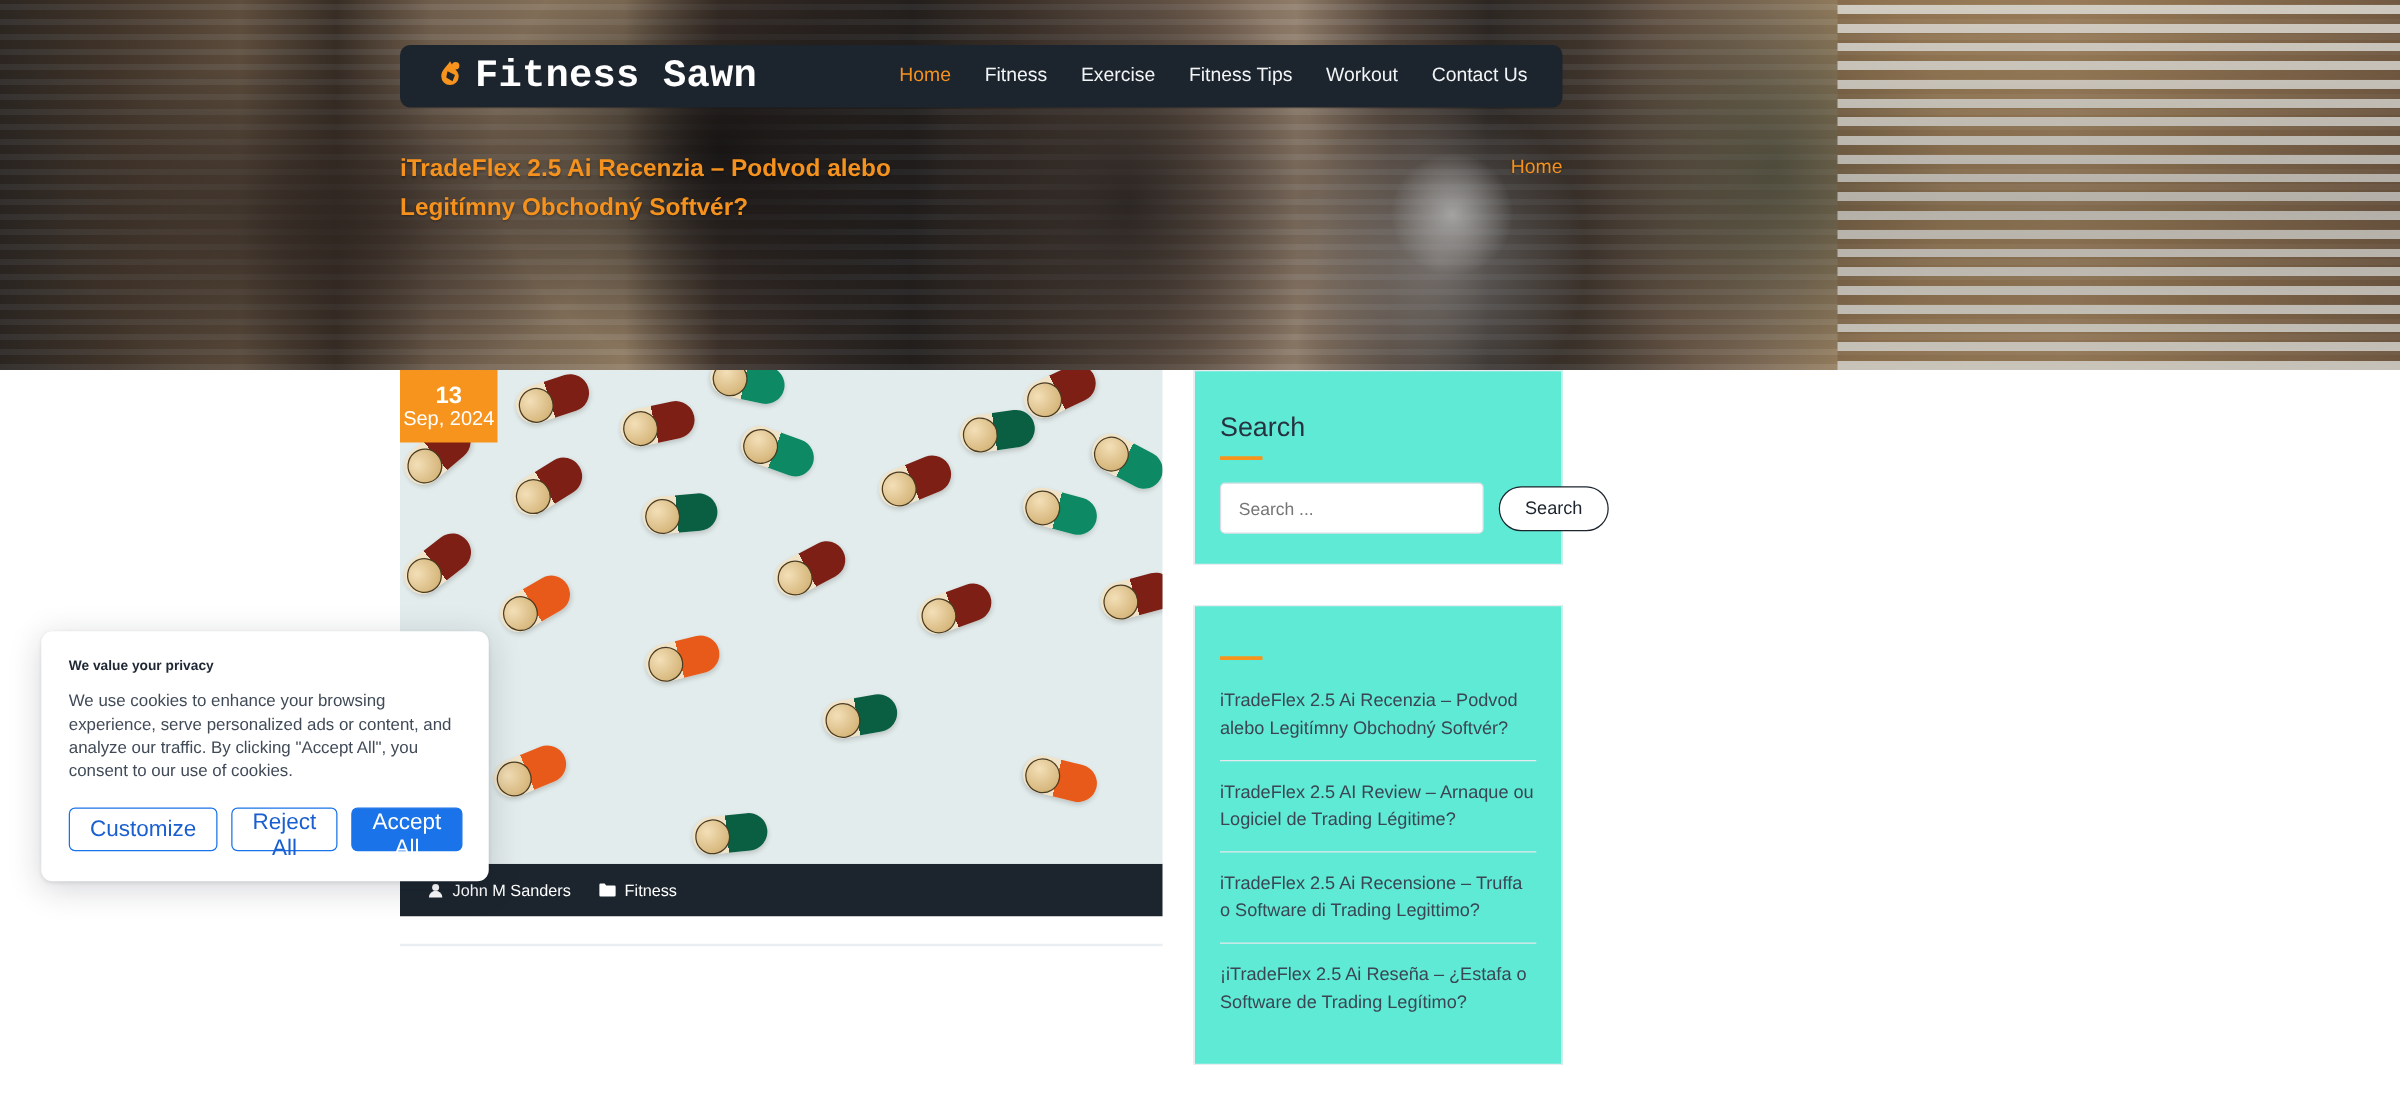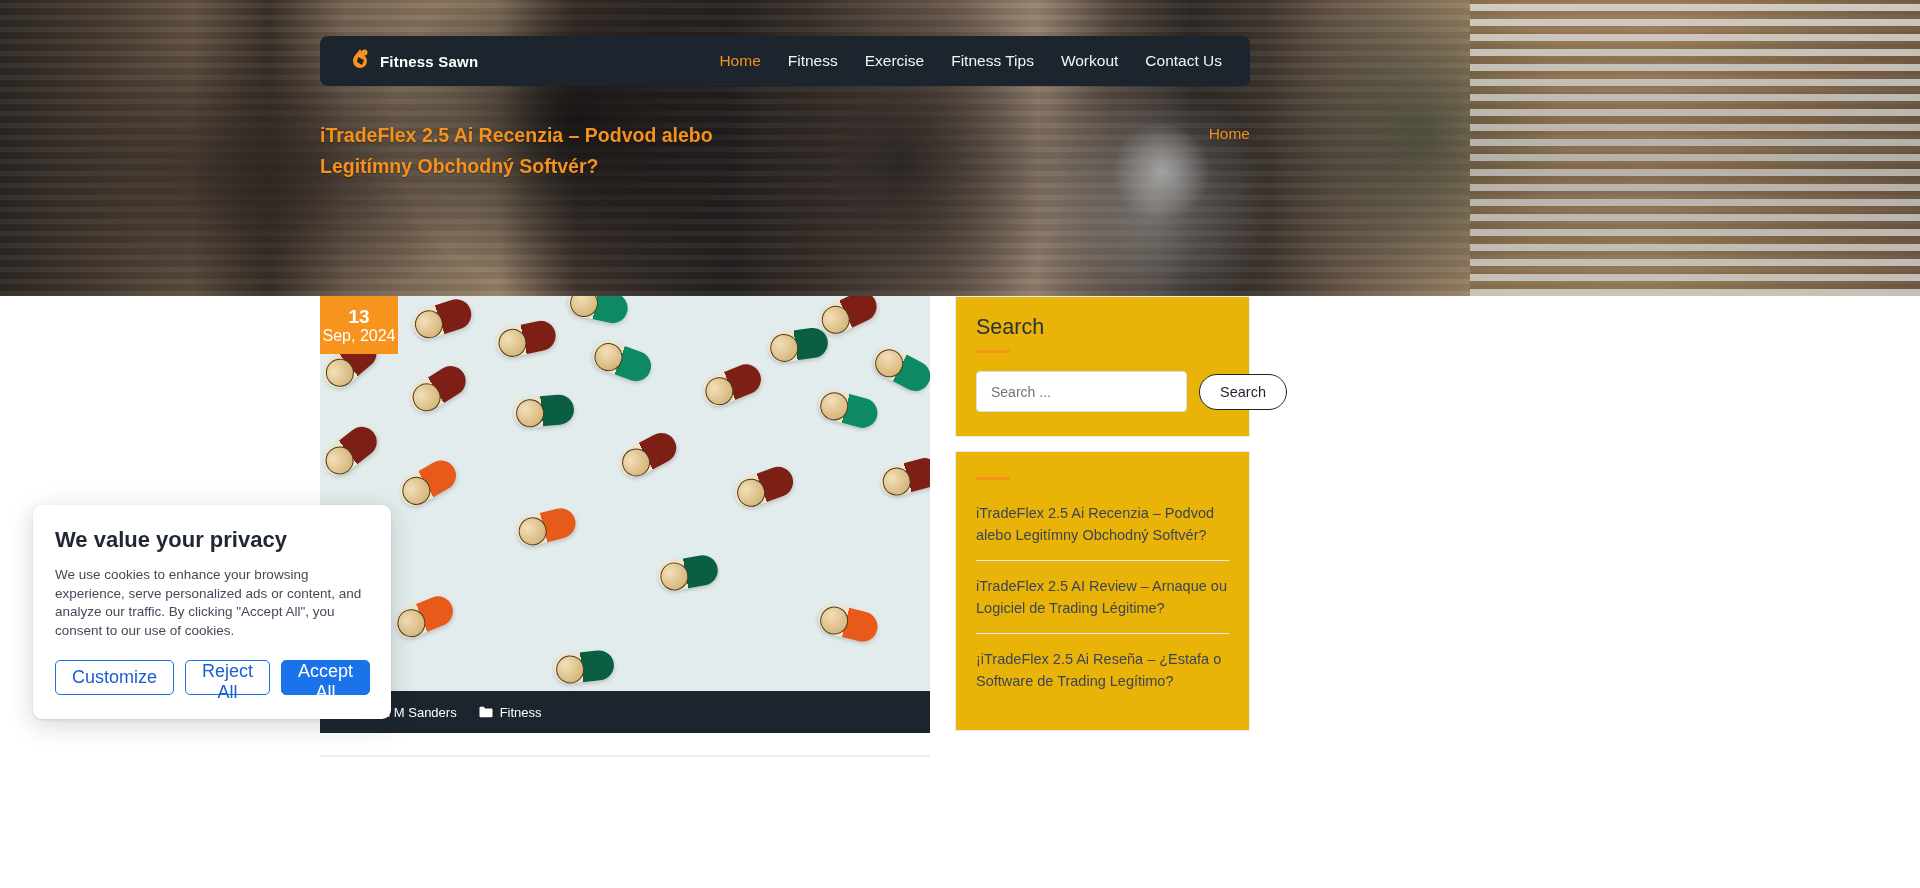--- a/index.html
+++ b/index.html
@@ -55,21 +55,21 @@
     position: absolute; left: 320px; top: 36px; width: 930px; height: 50px;
     background: #1c252e;
     border-radius: 8px;
     display: flex; align-items: center; justify-content: space-between;
     padding: 0 28px;
     z-index: 6;
   }
   .brand { display: flex; align-items: center; gap: 8px; }
   .brand-icon { width: 24px; height: 26px; position: relative; display: block; }
   .brand-text {
-    font-size: 15px; font-weight: bold; color: #ffffff; letter-spacing: .2px;
+    font-size: 31px; font-weight: bold; color: #ffffff; letter-spacing: .2px; font-family: Liberation Mono, monospace;
   }
   .nav-links { display: flex; align-items: center; gap: 27px; }
   .nav-link {
     font-size: 15.5px; color: #f2f4f6; text-decoration: none; white-space: nowrap;
   }
   .nav-link.active { color: #f5921e; }
 
   
   .hero-inner {
     position: absolute; left: 320px; top: 120px; width: 930px; z-index: 5;
@@ -130,22 +130,22 @@
     display: flex; align-items: center; gap: 22px; padding: 0 22px;
     font-size: 13px;
   }
   .meta-item { display: flex; align-items: center; gap: 7px; }
   .meta-item svg { display: block; }
   .below-bar { width: 610px; height: 40px; background: #ffffff; }
   .below-line { width: 610px; height: 2px; background: #e9eef2; margin-top: 22px; }
 
   
   .widget {
-    background: #eab308; border: 1px solid #e9edf1; padding: 16px 20px 24px;
-    margin-bottom: 14px;
+    background: #5eead4; border: 1px solid #e9edf1; padding: 31px 20px 24px;
+    margin-bottom: 32px;
   }
   .widget-title {
     font-size: 21.5px; color: #273240; font-weight: normal; line-height: 28px;
   }
   .title-rule { width: 34px; height: 3px; background: #f7941d; margin: 9px 0 18px; }
   .search-row { display: flex; align-items: center; gap: 12px; }
   .search-input {
     flex: 1; height: 41px; border: 1px solid #d8dee5; background: #ffffff;
     border-radius: 4px; padding: 0 14px; font-size: 14px; color: #6d7884;
     font-family: "Liberation Sans", sans-serif; outline: none;
@@ -165,21 +165,21 @@
   }
 
   
   .cookie {
     position: absolute; left: 33px; top: 505px; width: 358px;
     background: #ffffff; border-radius: 9px;
     box-shadow: 0 6px 26px rgba(20,30,45,.18), 0 1px 3px rgba(20,30,45,.10);
     padding: 22px 22px 24px; z-index: 20;
   }
   .cookie-title {
-    font-size: 22px; font-weight: bold; color: #1f2733; margin-bottom: 13px;
+    font-size: 11px; font-weight: bold; color: #1f2733; margin-bottom: 13px;
   }
   .cookie-text {
     font-size: 13.5px; color: #414b58; line-height: 18.5px; margin-bottom: 20px;
   }
   .cookie-actions { display: flex; gap: 11px; }
   .ck-btn {
     height: 35px; border-radius: 5px; font-size: 18px; cursor: pointer;
     font-family: "Liberation Sans", sans-serif; padding: 0 16px;
   }
   .ck-customize { background: #ffffff; border: 1.5px solid #1a73e8; color: #1a5fd0; }
@@ -296,20 +296,23 @@
       <div class="widget">
         <div class="title-rule"></div>
         <ul class="post-list">
           <li class="post-item">
             <a class="post-link" href="#">iTradeFlex 2.5 Ai Recenzia – Podvod alebo Legitímny Obchodný Softvér?</a>
           </li>
           <li class="post-item">
             <a class="post-link" href="#">iTradeFlex 2.5 AI Review – Arnaque ou Logiciel de Trading Légitime?</a>
           </li>
           <li class="post-item">
+            <a class="post-link" href="#">iTradeFlex 2.5 Ai Recensione – Truffa o Software di Trading Legittimo?</a>
+          </li>
+          <li class="post-item">
             <a class="post-link" href="#">¡iTradeFlex 2.5 Ai Reseña – ¿Estafa o Software de Trading Legítimo?</a>
           </li>
         </ul>
       </div>
 
     </div>
   </div>
 </div>
 
 <div class="cookie">

